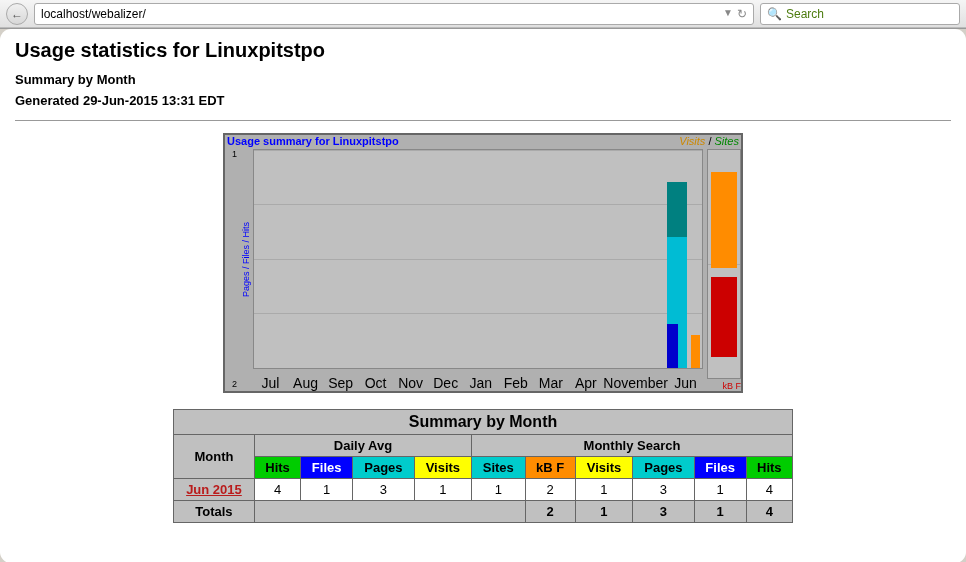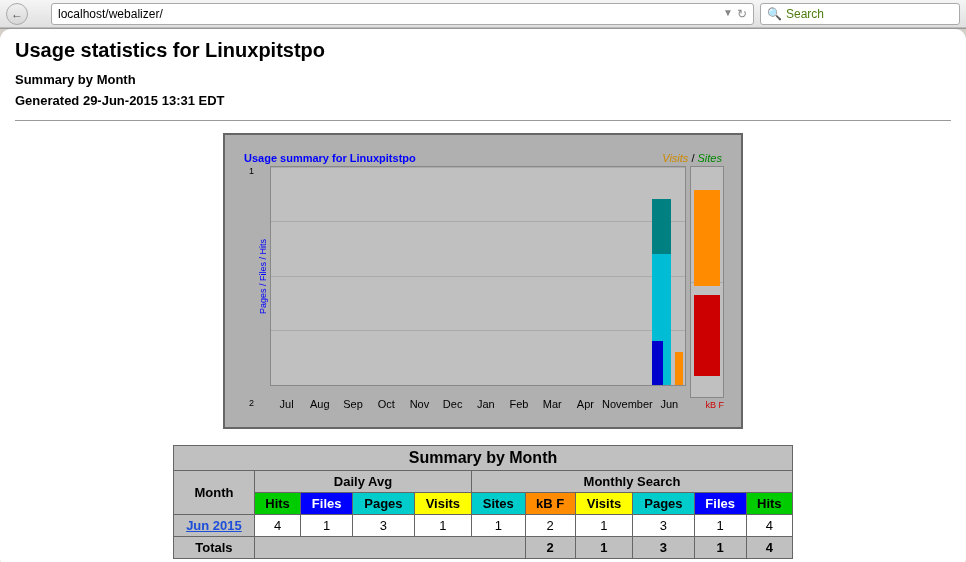--- a/index.html
+++ b/index.html
@@ -40,21 +40,20 @@
     .address-bar {
       flex: 1;
       display: flex;
       align-items: center;
       border: 1px solid #aaa;
       border-radius: 3px;
       background: white;
       padding: 2px 6px;
       height: 22px;
       font-size: 12px;
-      margin-left: 17px;
     }
     .search-bar {
       width: 200px;
       display: flex;
       align-items: center;
       border: 1px solid #aaa;
       border-radius: 3px;
       background: white;
       padding: 2px 6px;
       height: 22px;
@@ -93,21 +92,21 @@
     
     .chart-container {
       display: flex;
       justify-content: center;
       margin-bottom: 16px;
     }
     .chart-box {
       border: 2px solid #666;
       background: #b0b0b0;
       width: 520px;
-      padding: 17px;
+      padding: 0;
       position: relative;
     }
     .chart-header {
       display: flex;
       justify-content: space-between;
       align-items: center;
       margin-bottom: 2px;
       padding: 0 2px;
     }
     .chart-title {
@@ -162,21 +161,21 @@
     .col-header-visits { background: #ffff00; color: #000; font-weight: bold; }
     .col-header-sites { background: #00cccc; color: #000; font-weight: bold; }
     .col-header-kbf { background: #ff8c00; color: #000; font-weight: bold; }
     .col-header-visits2 { background: #ffff00; color: #000; font-weight: bold; }
     .col-header-pages2 { background: #00cccc; color: #000; font-weight: bold; }
     .col-header-files2 { background: #0000ff; color: #fff; font-weight: bold; }
     .col-header-hits2 { background: #00cc00; color: #000; font-weight: bold; }
 
     .month-col { text-align: left; background: #c0c0c0; font-weight: bold; padding-left: 8px; }
     .data-cell { text-align: right; }
-    .month-link { color: #1d4ed8; text-decoration: underline; }
+    .month-link { color: #b91c1c; text-decoration: underline; }
     .totals-row td { background: #c0c0c0; font-weight: bold; }
     .totals-label { text-align: left; }
   </style>
 </head>
 <body>
 
 <div class="browser-chrome">
   <div class="browser-toolbar">
     <div class="nav-btn">←</div>
     <div class="address-bar">
@@ -251,21 +250,21 @@
 
                 <div style="width:55%;background:#00bcd4;height:60%;position:absolute;bottom:0;left:5%;z-index:4;"></div>
 
                 <div style="width:30%;background:#0000cc;height:20%;position:absolute;bottom:0;left:5%;z-index:5;"></div>
 
                 <div style="width:25%;background:#ff8c00;height:15%;position:absolute;bottom:0;right:5%;z-index:5;"></div>
               </div>
             </div>
           </div>
 
-          <div style="display:grid; grid-template-columns:repeat(12,1fr); font-size:11px; text-align:center; margin-left:12px; margin-top:12px;">
+          <div style="display:grid; grid-template-columns:repeat(12,1fr); font-size:14px; text-align:center; margin-left:12px; margin-top:6px;">
             <span>Jul</span>
             <span>Aug</span>
             <span>Sep</span>
             <span>Oct</span>
             <span>Nov</span>
             <span>Dec</span>
             <span>Jan</span>
             <span>Feb</span>
             <span>Mar</span>
             <span>Apr</span>

